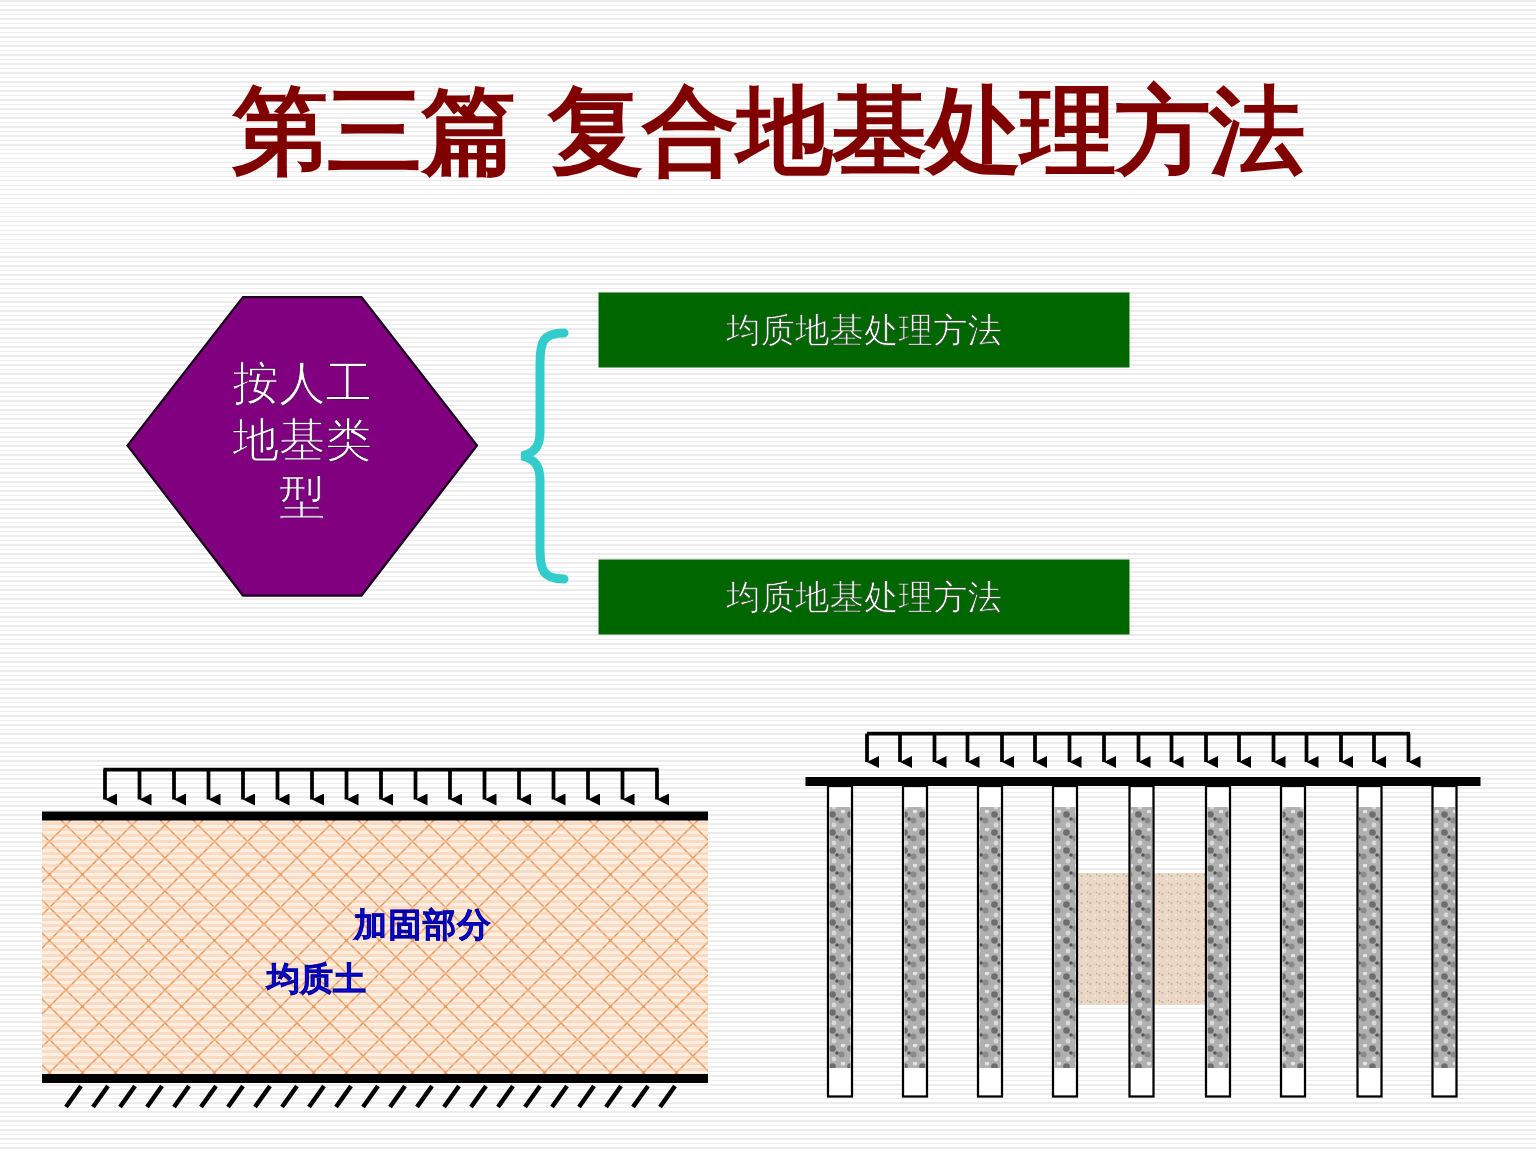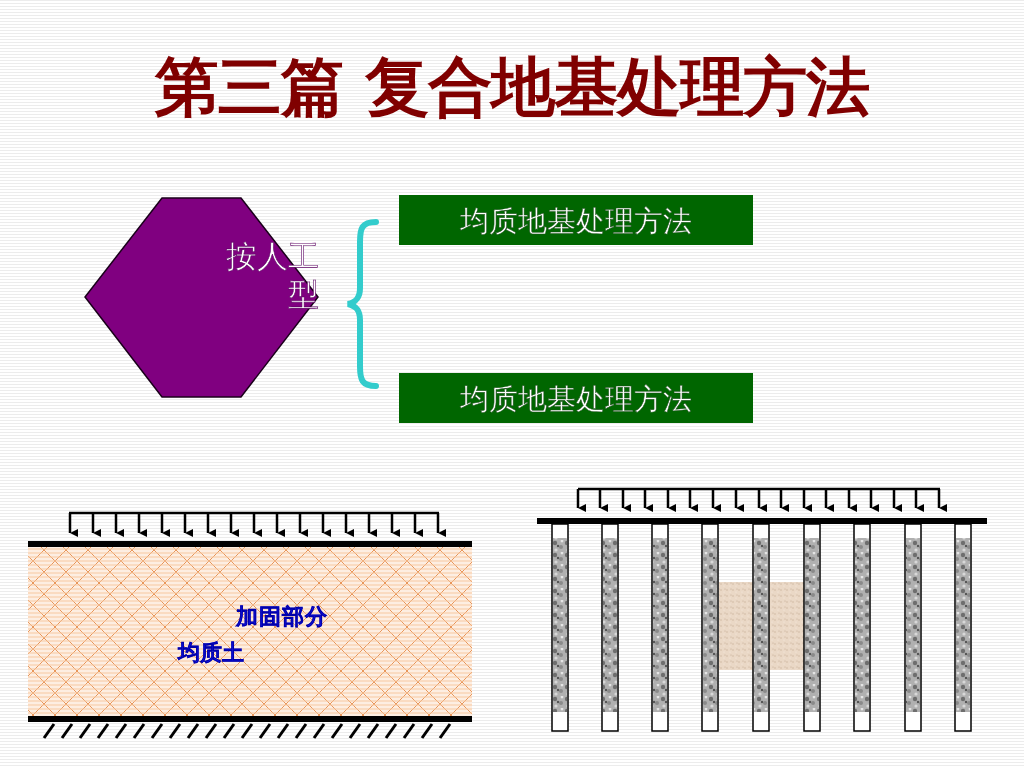--- a/index.html
+++ b/index.html
@@ -14,25 +14,25 @@
     font-size: 64px; font-weight: bold; color: #800000; letter-spacing: -1px;
     font-family: "DejaVu Sans", sans-serif;
   }
   .hex-wrap { position: absolute; left: 84px; top: 197px; width: 235px; height: 201px; }
   .hex-wrap svg { position: absolute; left: 0; top: 0; }
   .hex-text {
     position: absolute; left: 0; top: 40px; width: 235px; text-align: center;
     color: #ffffff; font-size: 31px; line-height: 38px;
     -webkit-text-stroke: 0.6px #5a0060;
   }
-  .hex-text span { display: block; text-align: right; }
+  .hex-text span { display: block; }
   .brace { position: absolute; left: 342px; top: 218px; }
   .green-box {
     position: absolute; left: 399px; width: 354px; height: 50px;
-    background: #006600; color: #ffffff; font-size: 29px; text-align: center; line-height: 52px;
+    background: #006600; color: #ffffff; font-size: 23px; text-align: center; line-height: 52px;
     -webkit-text-stroke: 0.5px #1e4d1e;
   }
   .green-box.top { top: 195px; }
   .green-box.bottom { top: 373px; }
   .diagram { position: absolute; left: 0; top: 0; }
   .soil-label {
     position: absolute; font-size: 22px; color: #1a1aff; font-weight: bold;
     -webkit-text-stroke: 0.4px #0000aa; white-space: nowrap;
   }
 </style>
@@ -40,20 +40,21 @@
 <body>
 
 <div class="title">第三篇 复合地基处理方法</div>
 
 <div class="hex-wrap">
   <svg width="235" height="201" viewBox="0 0 235 201">
     <polygon points="78,1 157,1 234,100 157,200 78,200 1,100" fill="#800080" stroke="#1a001a" stroke-width="1.5"></polygon>
   </svg>
   <div class="hex-text">
     <span>按人工</span>
+    <span>地基类</span>
     <span>型</span>
   </div>
 </div>
 
 <svg class="brace" width="40" height="172" viewBox="0 0 40 172">
   <path d="M34,4 C20,4 18,10 18,24 L18,70 C18,80 14,84 6,86 C14,88 18,92 18,102 L18,148 C18,162 20,168 34,168" fill="none" stroke="#33cccc" stroke-width="6" stroke-linecap="round"></path>
 </svg>
 
 <div class="green-box top">均质地基处理方法</div>
 <div class="green-box bottom">均质地基处理方法</div>

